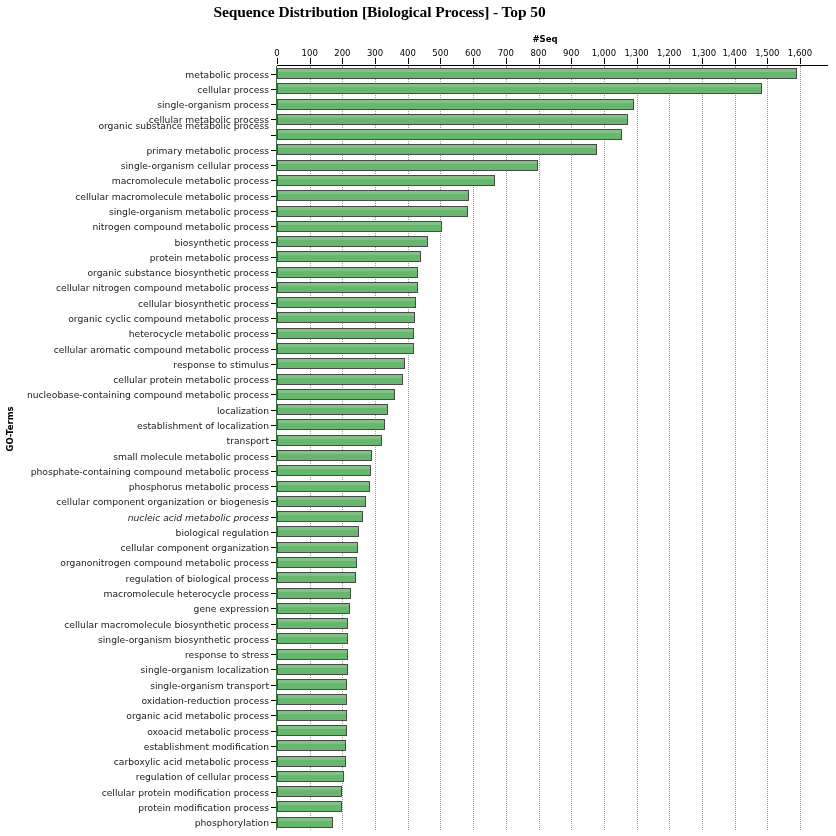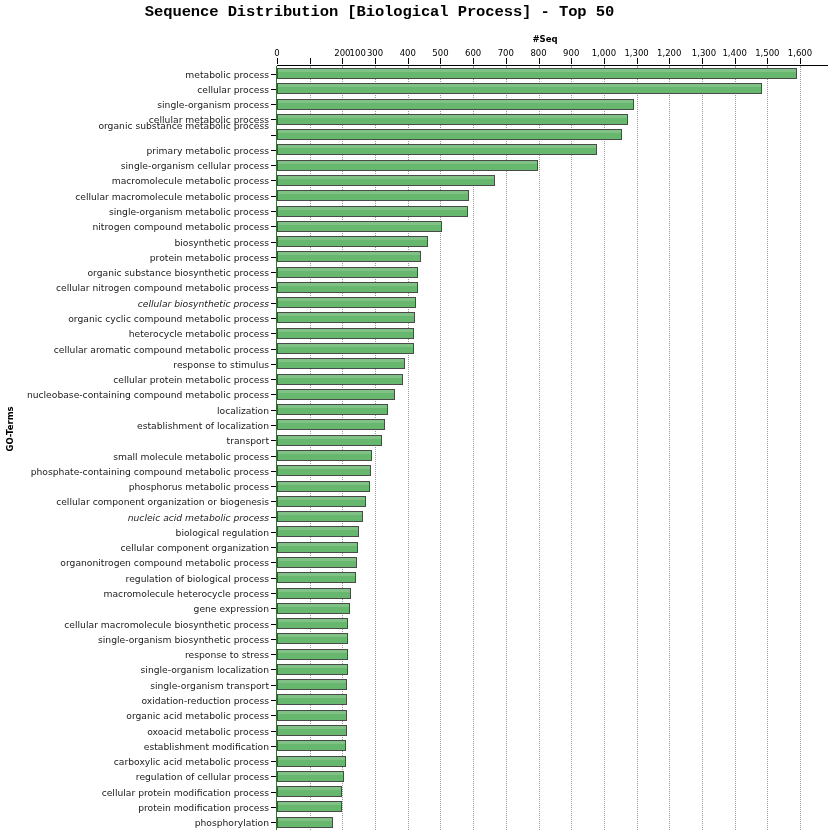--- a/index.html
+++ b/index.html
@@ -19,21 +19,21 @@
     position: absolute;
     inset: 0;
   }
   
   .chart-title {
     position: absolute;
     top: 3px;
     left: 0;
     width: 759px;
     text-align: center;
-    font-family: Liberation Mono, monospace;
+    font-family: Liberation Serif, serif;
     font-weight: bold;
     font-size: 15.5px;
     letter-spacing: -0.1px;
     color: #000;
   }
   
   .axis-caption-x {
     position: absolute;
     top: 34px;
     left: 510px;
@@ -162,21 +162,21 @@
   <div class="chart-title">Sequence Distribution [Biological Process] - Top 50</div>
 
   <div class="axis-caption-x">#Seq</div>
 
   <div class="axis-caption-y">
     <span>GO-Terms</span>
   </div>
 
   <div class="xticks" id="xticks-layer">
       <div class="xtick-label" style="left: 277px;">0</div>
-      <div class="xtick-label" style="left: 309.688px; margin-left: 48px;">100</div>
+      <div class="xtick-label" style="left: 309.688px;">100</div>
       <div class="xtick-label" style="left: 342.375px;">200</div>
       <div class="xtick-label" style="left: 375.062px;">300</div>
       <div class="xtick-label" style="left: 407.75px;">400</div>
       <div class="xtick-label" style="left: 440.438px;">500</div>
       <div class="xtick-label" style="left: 473.125px;">600</div>
       <div class="xtick-label" style="left: 505.812px;">700</div>
       <div class="xtick-label" style="left: 538.5px;">800</div>
       <div class="xtick-label" style="left: 571.188px;">900</div>
       <div class="xtick-label" style="left: 603.875px;">1,000</div>
       <div class="xtick-label" style="left: 636.562px;">1,300</div>
@@ -291,21 +291,21 @@
       <div class="row-label" style="top: 145.9px;">primary metabolic process</div>
       <div class="row-label" style="top: 161.18px;">single-organism cellular process</div>
       <div class="row-label" style="top: 176.46px;">macromolecule metabolic process</div>
       <div class="row-label" style="top: 191.74px;">cellular macromolecule metabolic process</div>
       <div class="row-label" style="top: 207.02px;">single-organism metabolic process</div>
       <div class="row-label" style="top: 222.3px;">nitrogen compound metabolic process</div>
       <div class="row-label" style="top: 237.58px;">biosynthetic process</div>
       <div class="row-label" style="top: 252.86px;">protein metabolic process</div>
       <div class="row-label" style="top: 268.14px;">organic substance biosynthetic process</div>
       <div class="row-label" style="top: 283.42px;">cellular nitrogen compound metabolic process</div>
-      <div class="row-label" style="top: 298.7px; font-style: italic;">cellular biosynthetic process</div>
+      <div class="row-label" style="top: 298.7px;">cellular biosynthetic process</div>
       <div class="row-label" style="top: 313.98px;">organic cyclic compound metabolic process</div>
       <div class="row-label" style="top: 329.26px;">heterocycle metabolic process</div>
       <div class="row-label" style="top: 344.54px;">cellular aromatic compound metabolic process</div>
       <div class="row-label" style="top: 359.82px;">response to stimulus</div>
       <div class="row-label" style="top: 375.1px;">cellular protein metabolic process</div>
       <div class="row-label" style="top: 390.38px;">nucleobase-containing compound metabolic process</div>
       <div class="row-label" style="top: 405.66px;">localization</div>
       <div class="row-label" style="top: 420.94px;">establishment of localization</div>
       <div class="row-label" style="top: 436.22px;">transport</div>
       <div class="row-label" style="top: 451.5px;">small molecule metabolic process</div>

